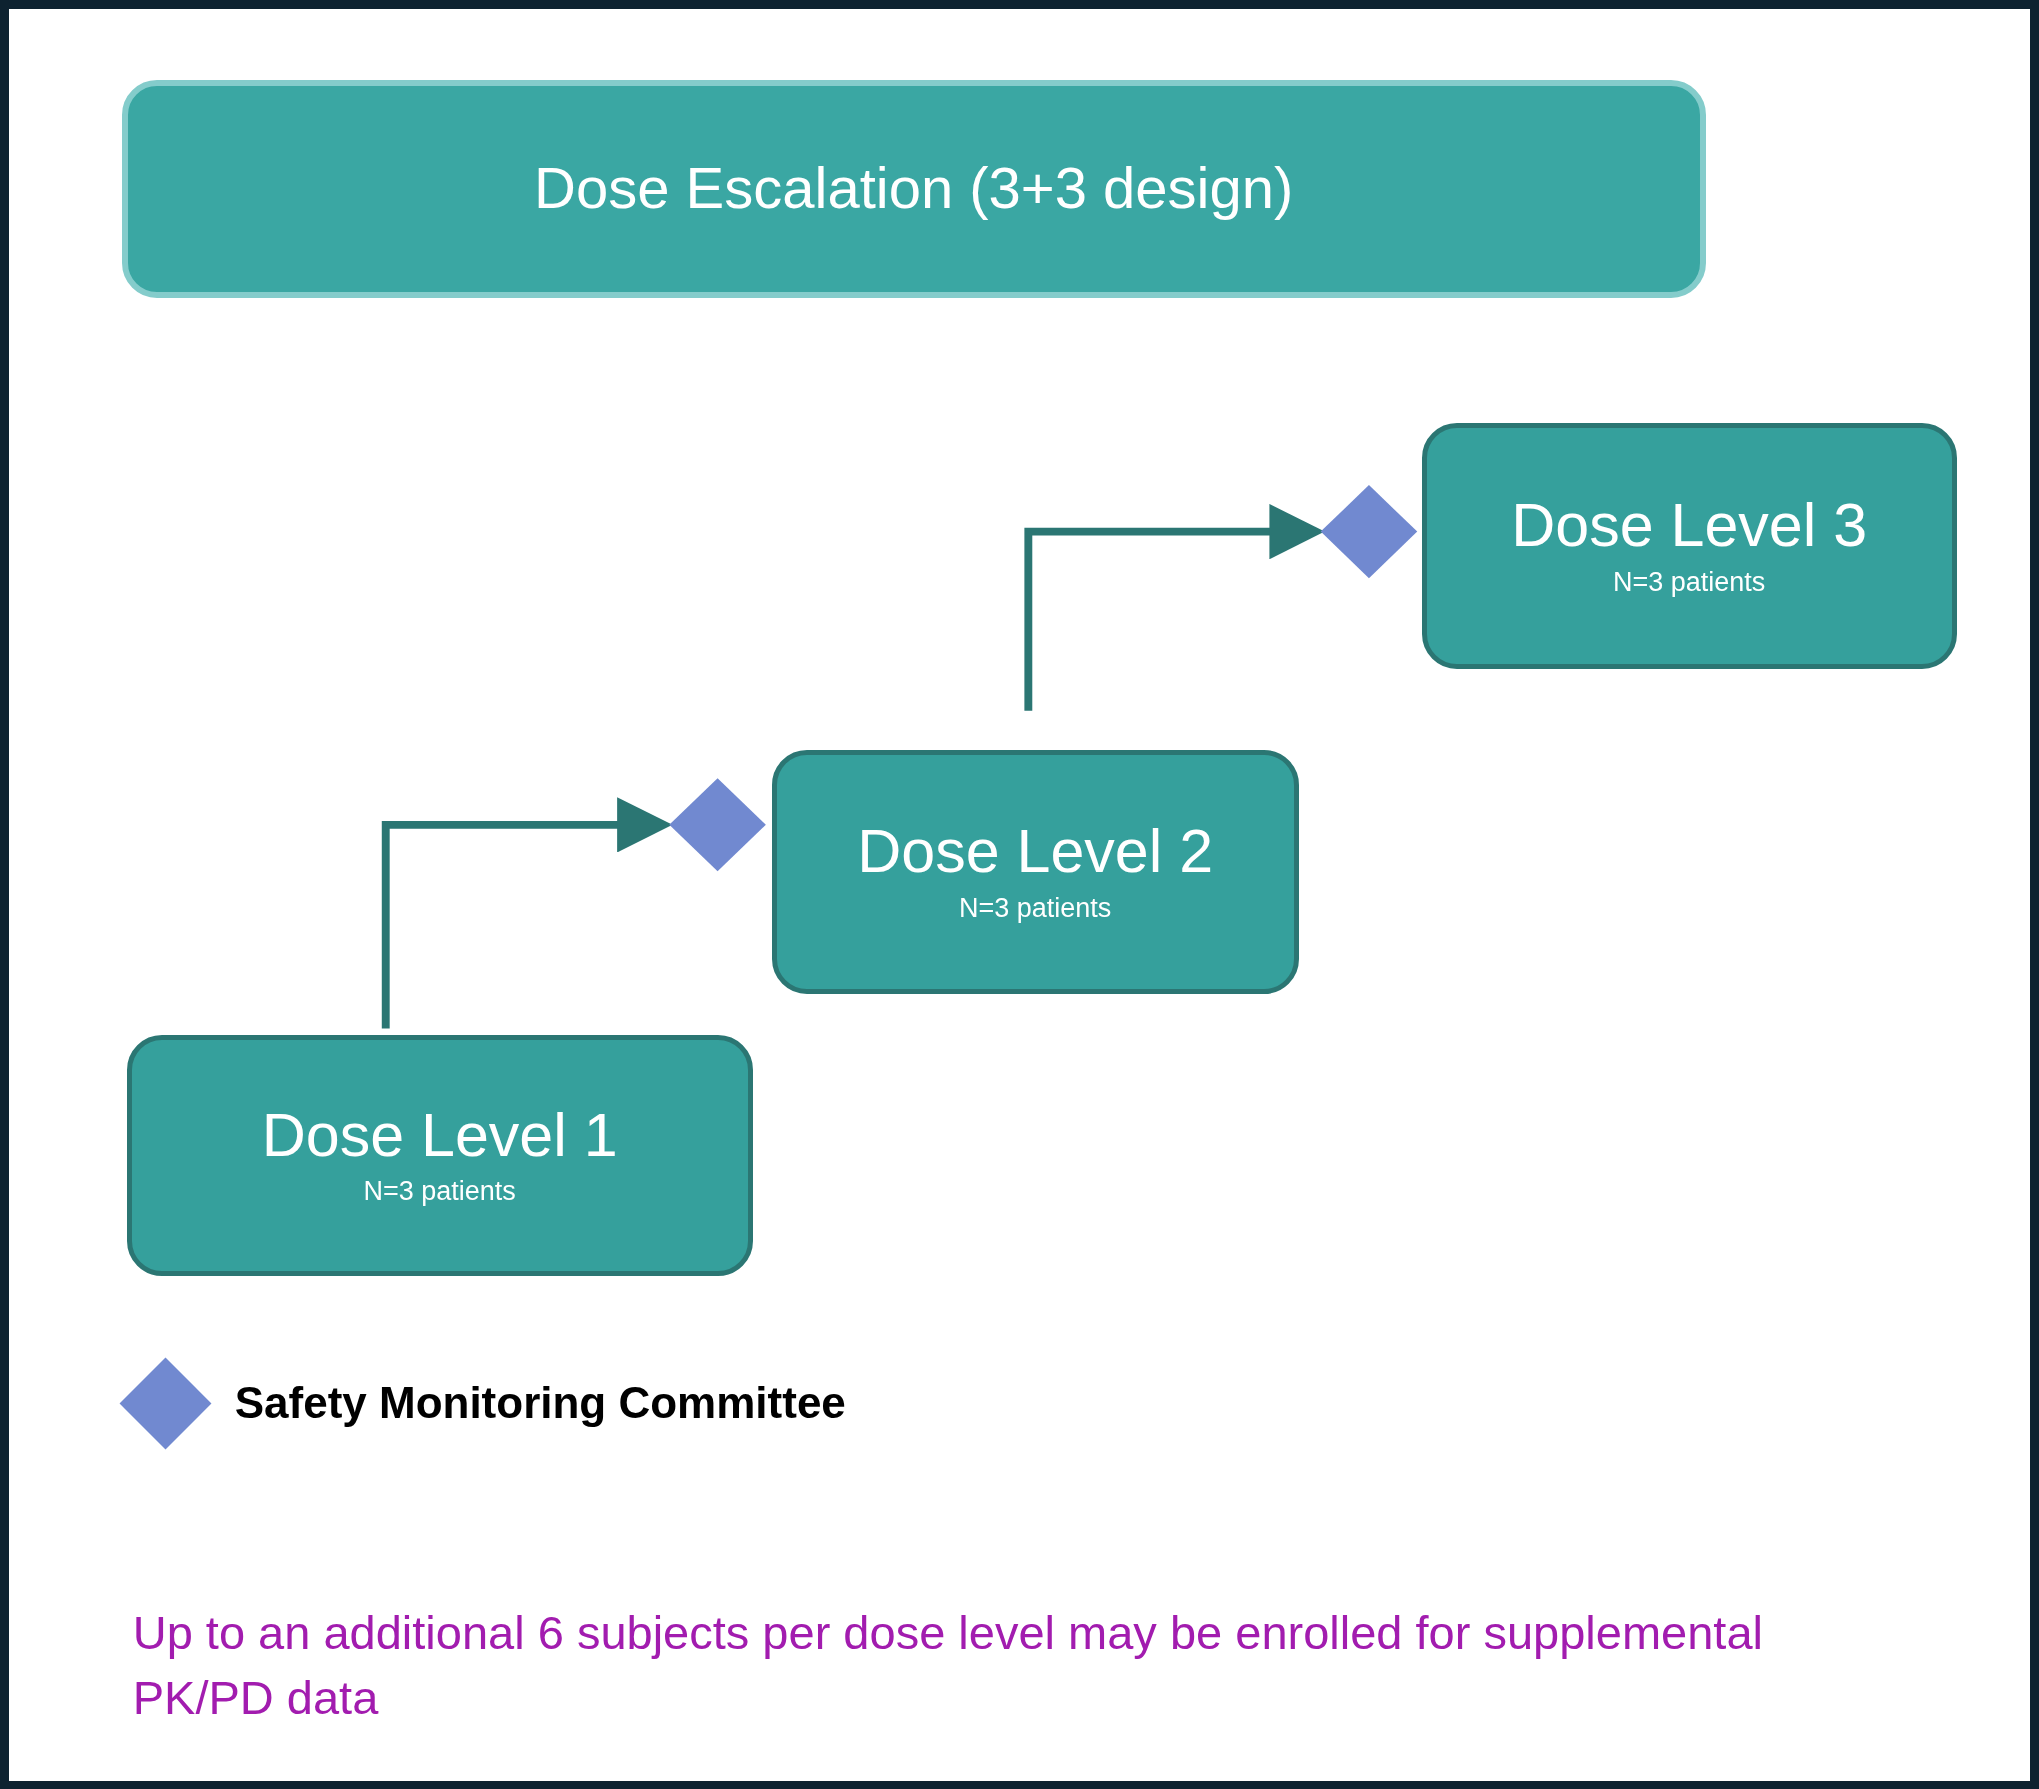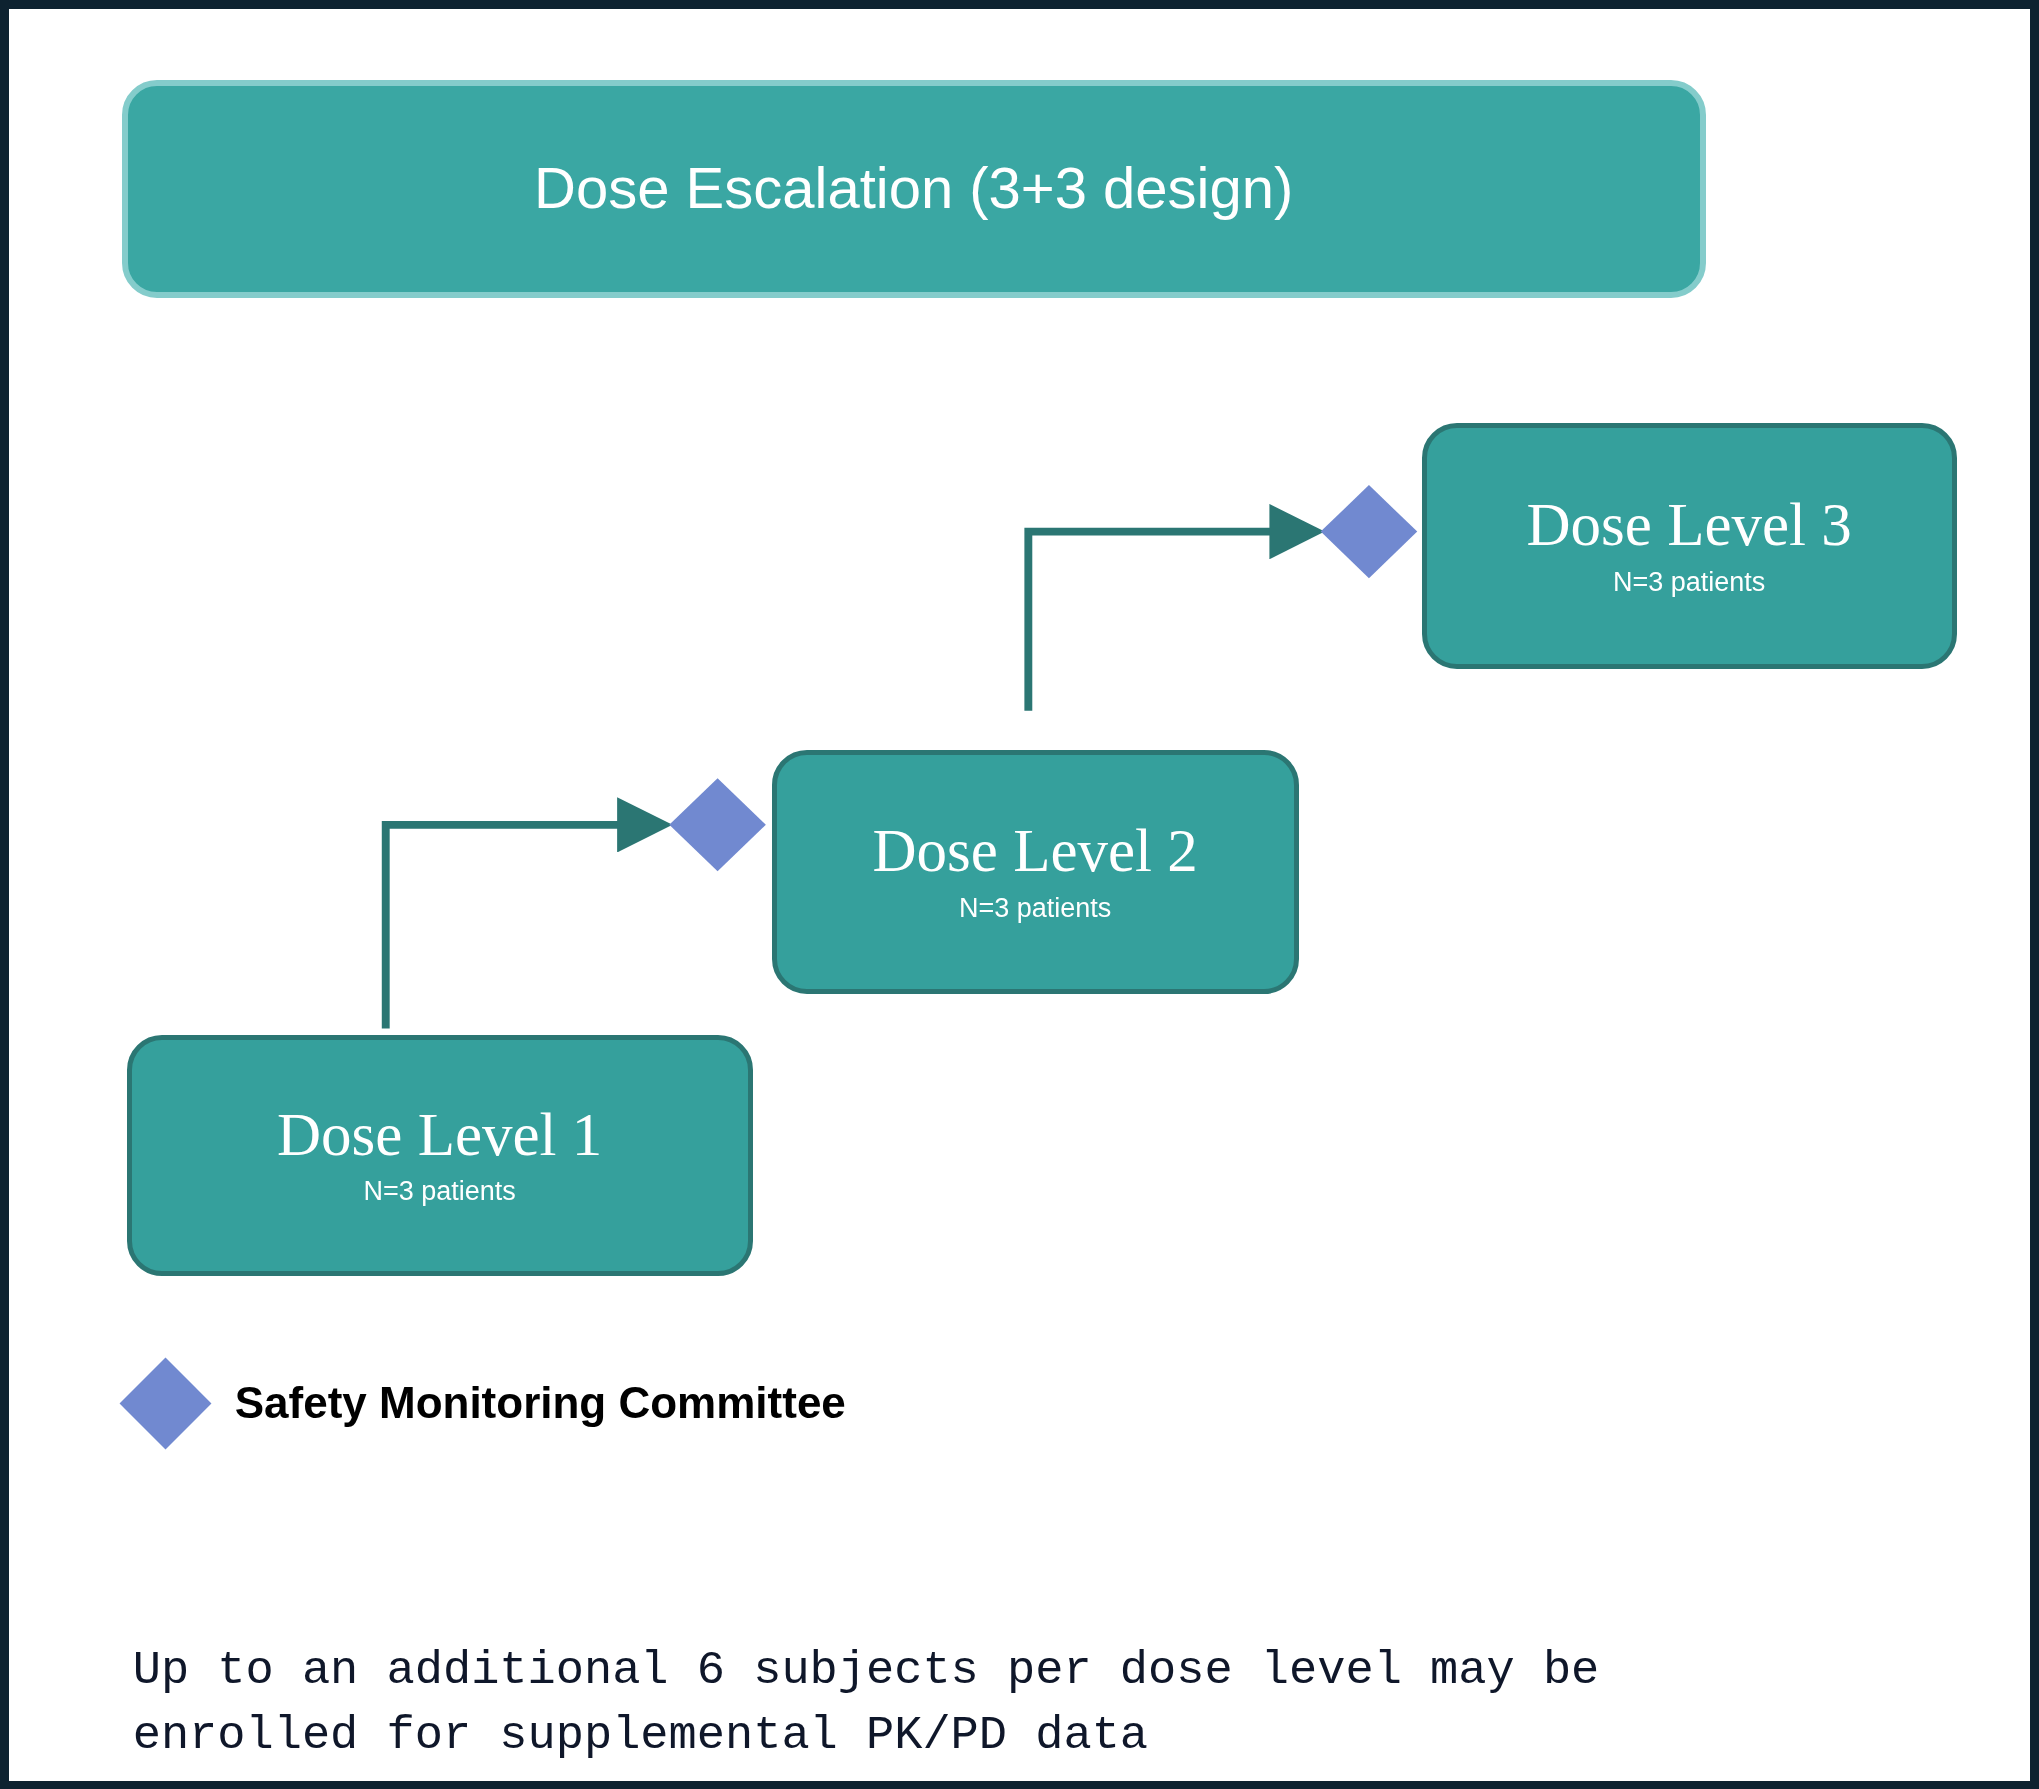--- a/index.html
+++ b/index.html
@@ -82,21 +82,20 @@
     flex-direction: column;
     align-items: center;
     justify-content: center;
     color: #ffffff;
     z-index: 10;
   }
   .dose-title {
     font-size: 61px;
     line-height: 1.05;
     white-space: nowrap;
-    font-family: Liberation Serif, serif;
   }
   .dose-sub {
     font-size: 27px;
     line-height: 1.2;
     margin-top: 8.8px;
     white-space: nowrap;
   }
 
   #dose-box-3 {
     left: 1412px;
@@ -149,26 +148,25 @@
     font-size: 44px;
     font-weight: bold;
     color: #000000;
     white-space: nowrap;
   }
 
   
   .footnote {
     position: absolute;
     left: 123px;
-    top: 1629px;
+    top: 1591px;
     width: 1650px;
     font-size: 47px;
     line-height: 1.38;
-    color: #0f172a;
-    font-family: Liberation Mono, monospace;
+    color: #a21caf;
   }
 </style>
 </head>
 <body>
 
 <div id="page">
 
   <div class="canvas">
 
     <svg class="connector-layer" viewBox="0 0 2301 2017" width="2020" height="1771" xmlns="http://www.w3.org/2000/svg">

